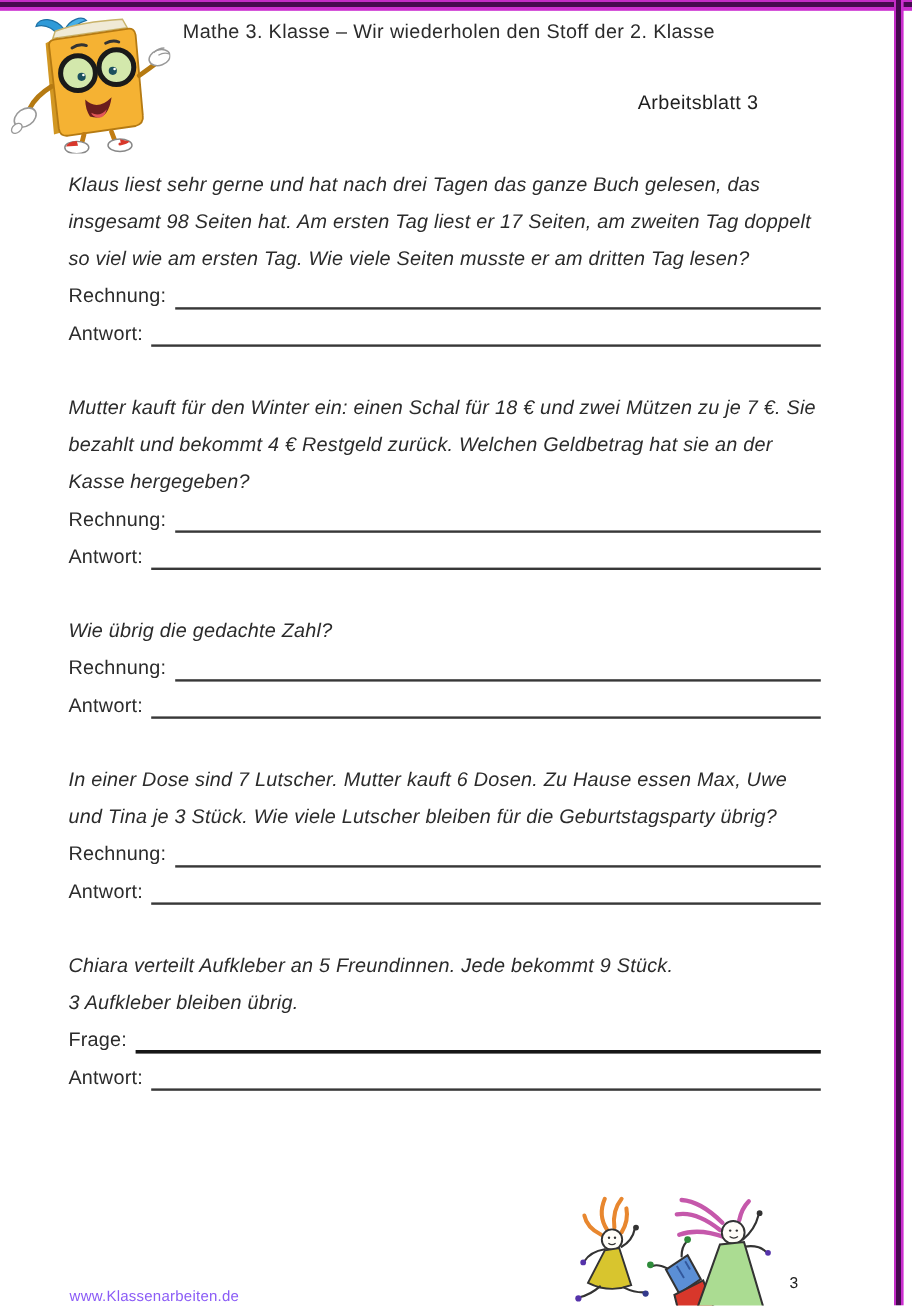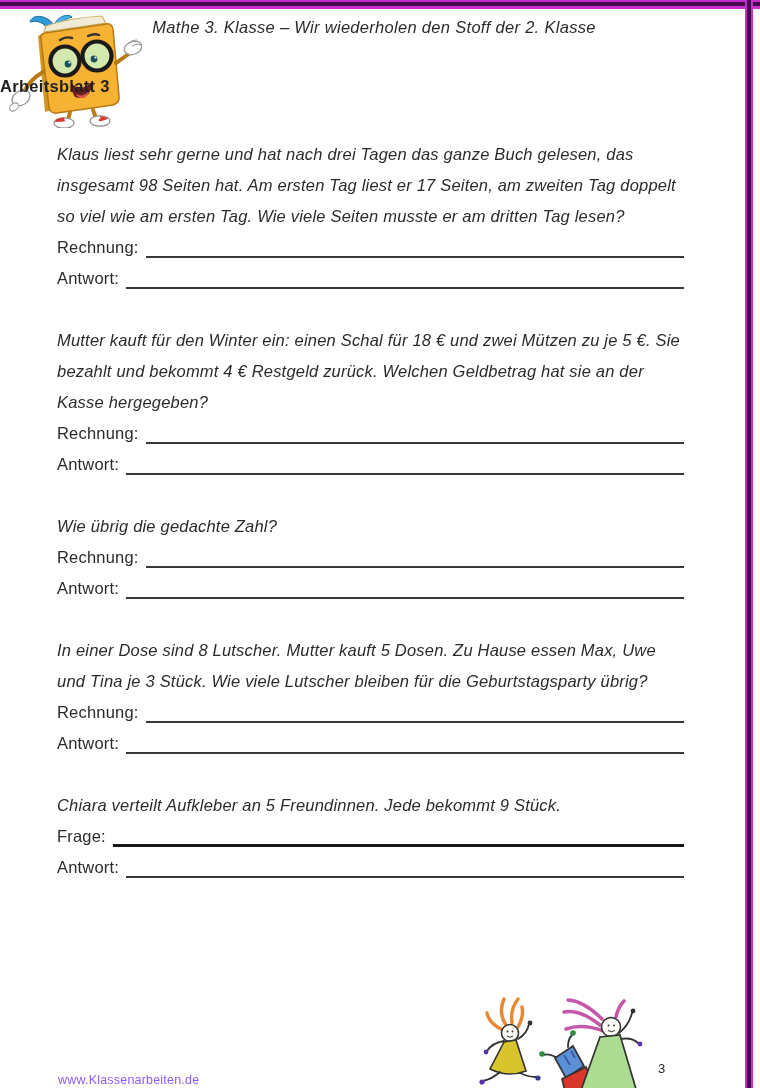--- a/index.html
+++ b/index.html
@@ -12,25 +12,25 @@
     position:absolute; left:0; top:0; width:760px; height:9px;
     background:linear-gradient(to bottom,#c32cc7 0,#c32cc7 2px,#45094f 2px,#45094f 6px,#cb2fd0 6px,#cb2fd0 9px);
   }
   .right-border {
     position:absolute; left:745px; top:0; width:8px; height:1088px;
     background:linear-gradient(to right,#c32cc7 0,#c32cc7 2px,#45094f 2px,#45094f 6px,#cb2fd0 6px,#cb2fd0 8px);
   }
   .mascot { position:absolute; left:8px; top:10px; width:134px; height:118px; }
   .header-title {
     position:absolute; left:0; top:18px; width:748px; text-align:center;
-    font-size:16.5px; letter-spacing:0.3px; color:#2b2b2b;font-style:italic;
+    font-size:16.5px; letter-spacing:0.3px; color:#2b2b2b;
   }
   .worksheet-title {
-    position:absolute; left:0; top:77px; width:632px; text-align:left;
-    font-size:16.5px; font-weight:bold; letter-spacing:0.3px; color:#1f1f1f;
+    position:absolute; left:0; top:77px; width:632px; text-align:right;
+    font-size:16.5px; font-weight:normal; letter-spacing:0.3px; color:#1f1f1f;
   }
   .content { position:absolute; left:57px; top:139px; width:627px; }
   .problem { margin-bottom:31px; }
   .ptext { font-size:16.5px; line-height:31px; letter-spacing:0.2px;font-style:italic; }
   .field-row { display:flex; align-items:flex-end; height:31px; }
   .flabel { font-size:16.5px; line-height:31px; letter-spacing:0.2px; white-space:nowrap; margin-right:7px; }
   .fline { flex:1 1 auto; border-bottom:2px solid #383838; margin-bottom:5px; height:1px; }
   .fline.bold { border-bottom:3.5px solid #161616; }
   .kids { position:absolute; left:476px; top:995px; width:178px; height:110px; }
   .footer-site {
@@ -99,21 +99,21 @@
       <span class="flabel">Rechnung:</span>
       <span class="fline"></span>
     </div>
     <div class="field-row">
       <span class="flabel">Antwort:</span>
       <span class="fline"></span>
     </div>
   </div>
 
   <div class="problem">
-    <p class="ptext">Mutter kauft für den Winter ein: einen Schal für 18 € und zwei Mützen zu je 5 €. Sie bezahlt und bekommt 4 € Restgeld zurück. Welchen Geldbetrag hat sie an der Kasse hergegeben?</p>
+    <p class="ptext">Mutter kauft für den Winter ein: einen Schal für 18 € und zwei Mützen zu je 7 €. Sie bezahlt und bekommt 4 € Restgeld zurück. Welchen Geldbetrag hat sie an der Kasse hergegeben?</p>
     <div class="field-row">
       <span class="flabel">Rechnung:</span>
       <span class="fline"></span>
     </div>
     <div class="field-row">
       <span class="flabel">Antwort:</span>
       <span class="fline"></span>
     </div>
   </div>
 
@@ -123,33 +123,34 @@
       <span class="flabel">Rechnung:</span>
       <span class="fline"></span>
     </div>
     <div class="field-row">
       <span class="flabel">Antwort:</span>
       <span class="fline"></span>
     </div>
   </div>
 
   <div class="problem">
-    <p class="ptext">In einer Dose sind 8 Lutscher. Mutter kauft 5 Dosen. Zu Hause essen Max, Uwe und Tina je 3 Stück. Wie viele Lutscher bleiben für die Geburtstagsparty übrig?</p>
+    <p class="ptext">In einer Dose sind 7 Lutscher. Mutter kauft 6 Dosen. Zu Hause essen Max, Uwe und Tina je 3 Stück. Wie viele Lutscher bleiben für die Geburtstagsparty übrig?</p>
     <div class="field-row">
       <span class="flabel">Rechnung:</span>
       <span class="fline"></span>
     </div>
     <div class="field-row">
       <span class="flabel">Antwort:</span>
       <span class="fline"></span>
     </div>
   </div>
 
   <div class="problem">
     <p class="ptext">Chiara verteilt Aufkleber an 5 Freundinnen. Jede bekommt 9 Stück.</p>
+    <p class="ptext">3 Aufkleber bleiben übrig.</p>
     <div class="field-row">
       <span class="flabel">Frage:</span>
       <span class="fline bold"></span>
     </div>
     <div class="field-row">
       <span class="flabel">Antwort:</span>
       <span class="fline"></span>
     </div>
   </div>
 

